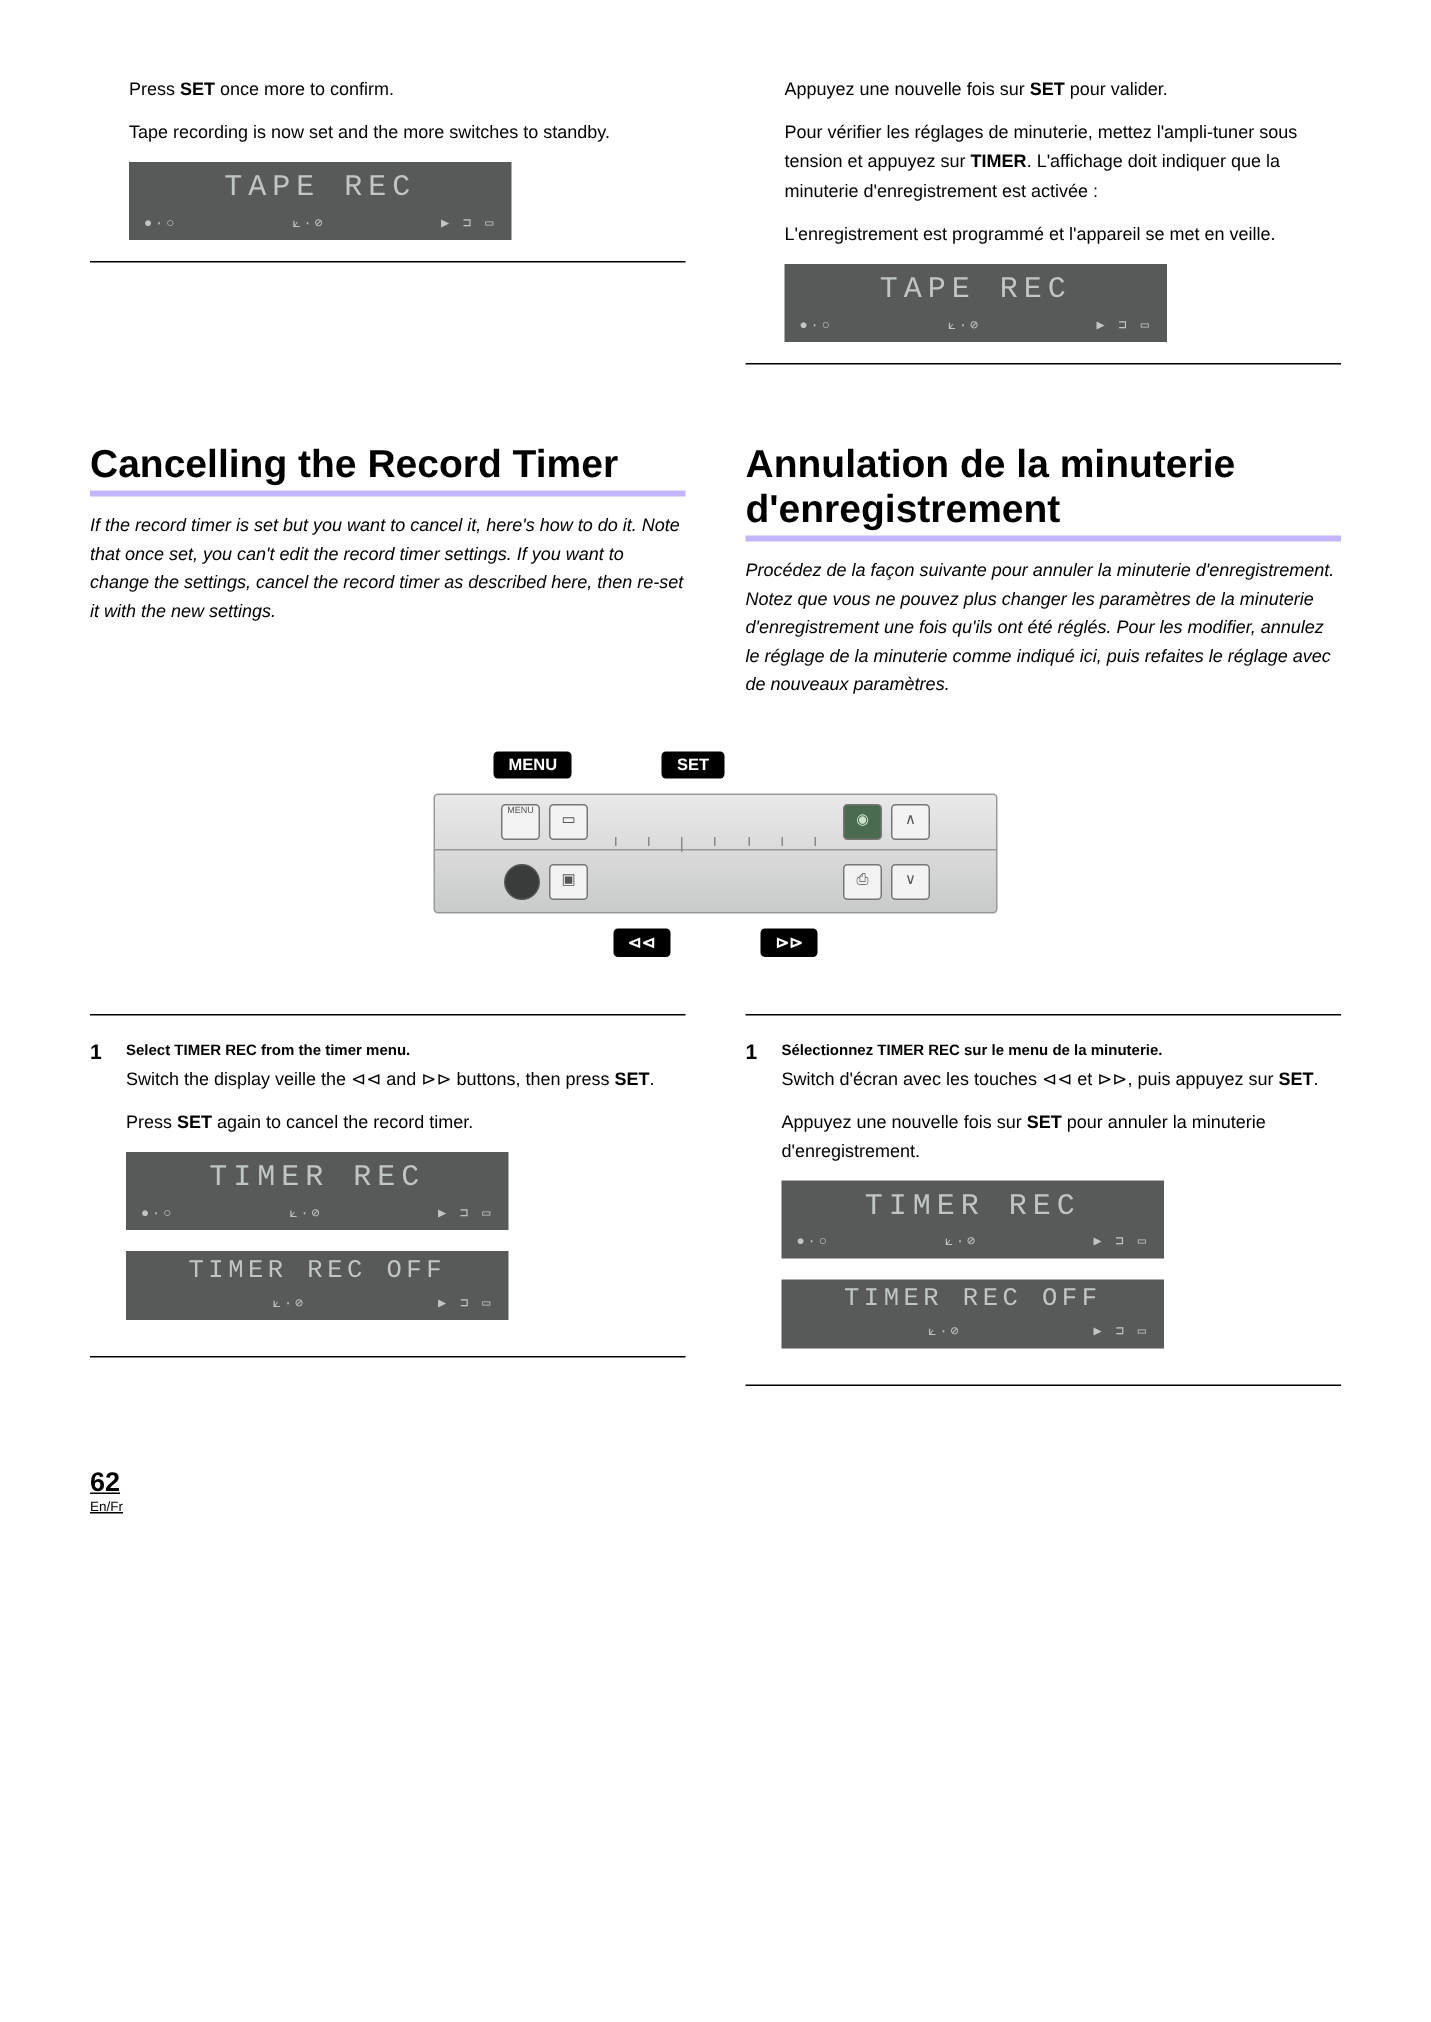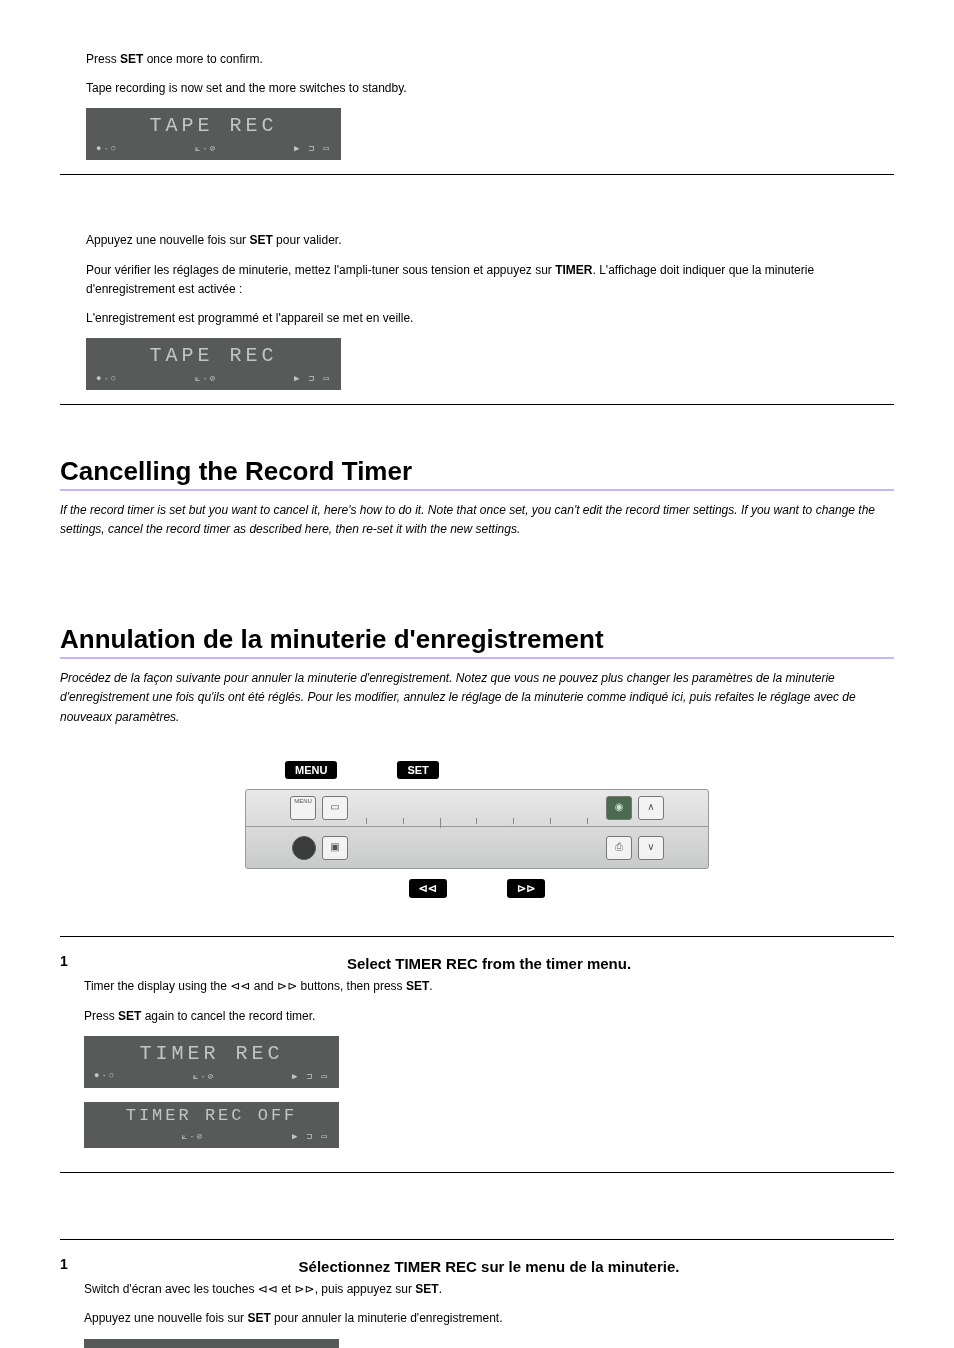--- a/index.html
+++ b/index.html
@@ -10,21 +10,20 @@
     color: #000;
     width: 954px;
   }
   .page {
     padding: 50px 60px 30px 60px;
     box-sizing: border-box;
   }
   .two-col {
     display: flex;
     gap: 40px;
-    flex-direction: column;
   }
   .col {
     flex: 1;
     min-width: 0;
   }
   .body-text {
     font-size: 12px;
     line-height: 1.6;
     margin: 0 0 10px 0;
   }
@@ -38,24 +37,23 @@
   .step-num {
     font-weight: bold;
     font-size: 14px;
     width: 10px;
   }
   .step-body {
     flex: 1;
   }
   .step-title {
     font-weight: bold;
-    font-size: 15px;
+    font-size: 10px;
     line-height: 1.5;
     margin: 0 0 2px 0;
-    text-align: center;
   }
   .field-label {
     font-weight: bold;
   }
   .lcd {
     background: #585a59;
     width: 255px;
     height: 52px;
     margin: 8px 0 14px 0;
     position: relative;
@@ -87,39 +85,39 @@
   }
   .rule {
     border-top: 1px solid #000;
     margin: 10px 0 16px 0;
   }
   .section-heading {
     font-size: 26px;
     font-weight: bold;
     line-height: 1.15;
     margin: 36px 0 10px 0;
-    border-bottom: 2px solid #c4b5fd;
+    border-bottom: 4px solid #c4b5fd;
     padding-bottom: 2px;
     display: block;
   }
   .para {
     font-size: 12px;
     line-height: 1.6;
     margin: 0 0 10px 0;
     font-style: italic;
   }
   
   .remote-block {
     display: flex;
     justify-content: center;
     margin: 24px 0 28px 0;
   }
   .remote {
     position: relative;
-    width: 464px;
+    width: 376px;
   }
   .lbl-btn {
     display: inline-block;
     background: #000;
     color: #fff;
     font-size: 11px;
     font-weight: bold;
     padding: 3px 10px;
     border-radius: 3px;
   }
@@ -273,21 +271,21 @@
   </div>
 
   <div class="two-col">
     <div class="col">
       <div class="rule"></div>
       <div class="step-row">
         <div class="step-num">1</div>
         <div class="step-body">
           <p class="step-title">Select TIMER REC from the timer menu.</p>
           <p class="body-text">
-            <span>Timer the display using the </span><span class="arrow-sym">⊲⊲</span><span> and </span><span class="arrow-sym">⊳⊳</span><span> buttons, then press </span><span class="field-label">SET</span><span>.</span>
+            <span>Switch the display veille the </span><span class="arrow-sym">⊲⊲</span><span> and </span><span class="arrow-sym">⊳⊳</span><span> buttons, then press </span><span class="field-label">SET</span><span>.</span>
           </p>
           <p class="body-text">
             <span>Press </span><span class="field-label">SET</span><span> again to cancel the record timer.</span>
           </p>
           <div class="lcd">
             <div class="lcd-text">TIMER REC</div>
             <div class="lcd-icons">
               <span>●·○</span>
               <span class="mid">⟀·⊘</span>
               <span>▶ ⊐ ▭</span>

